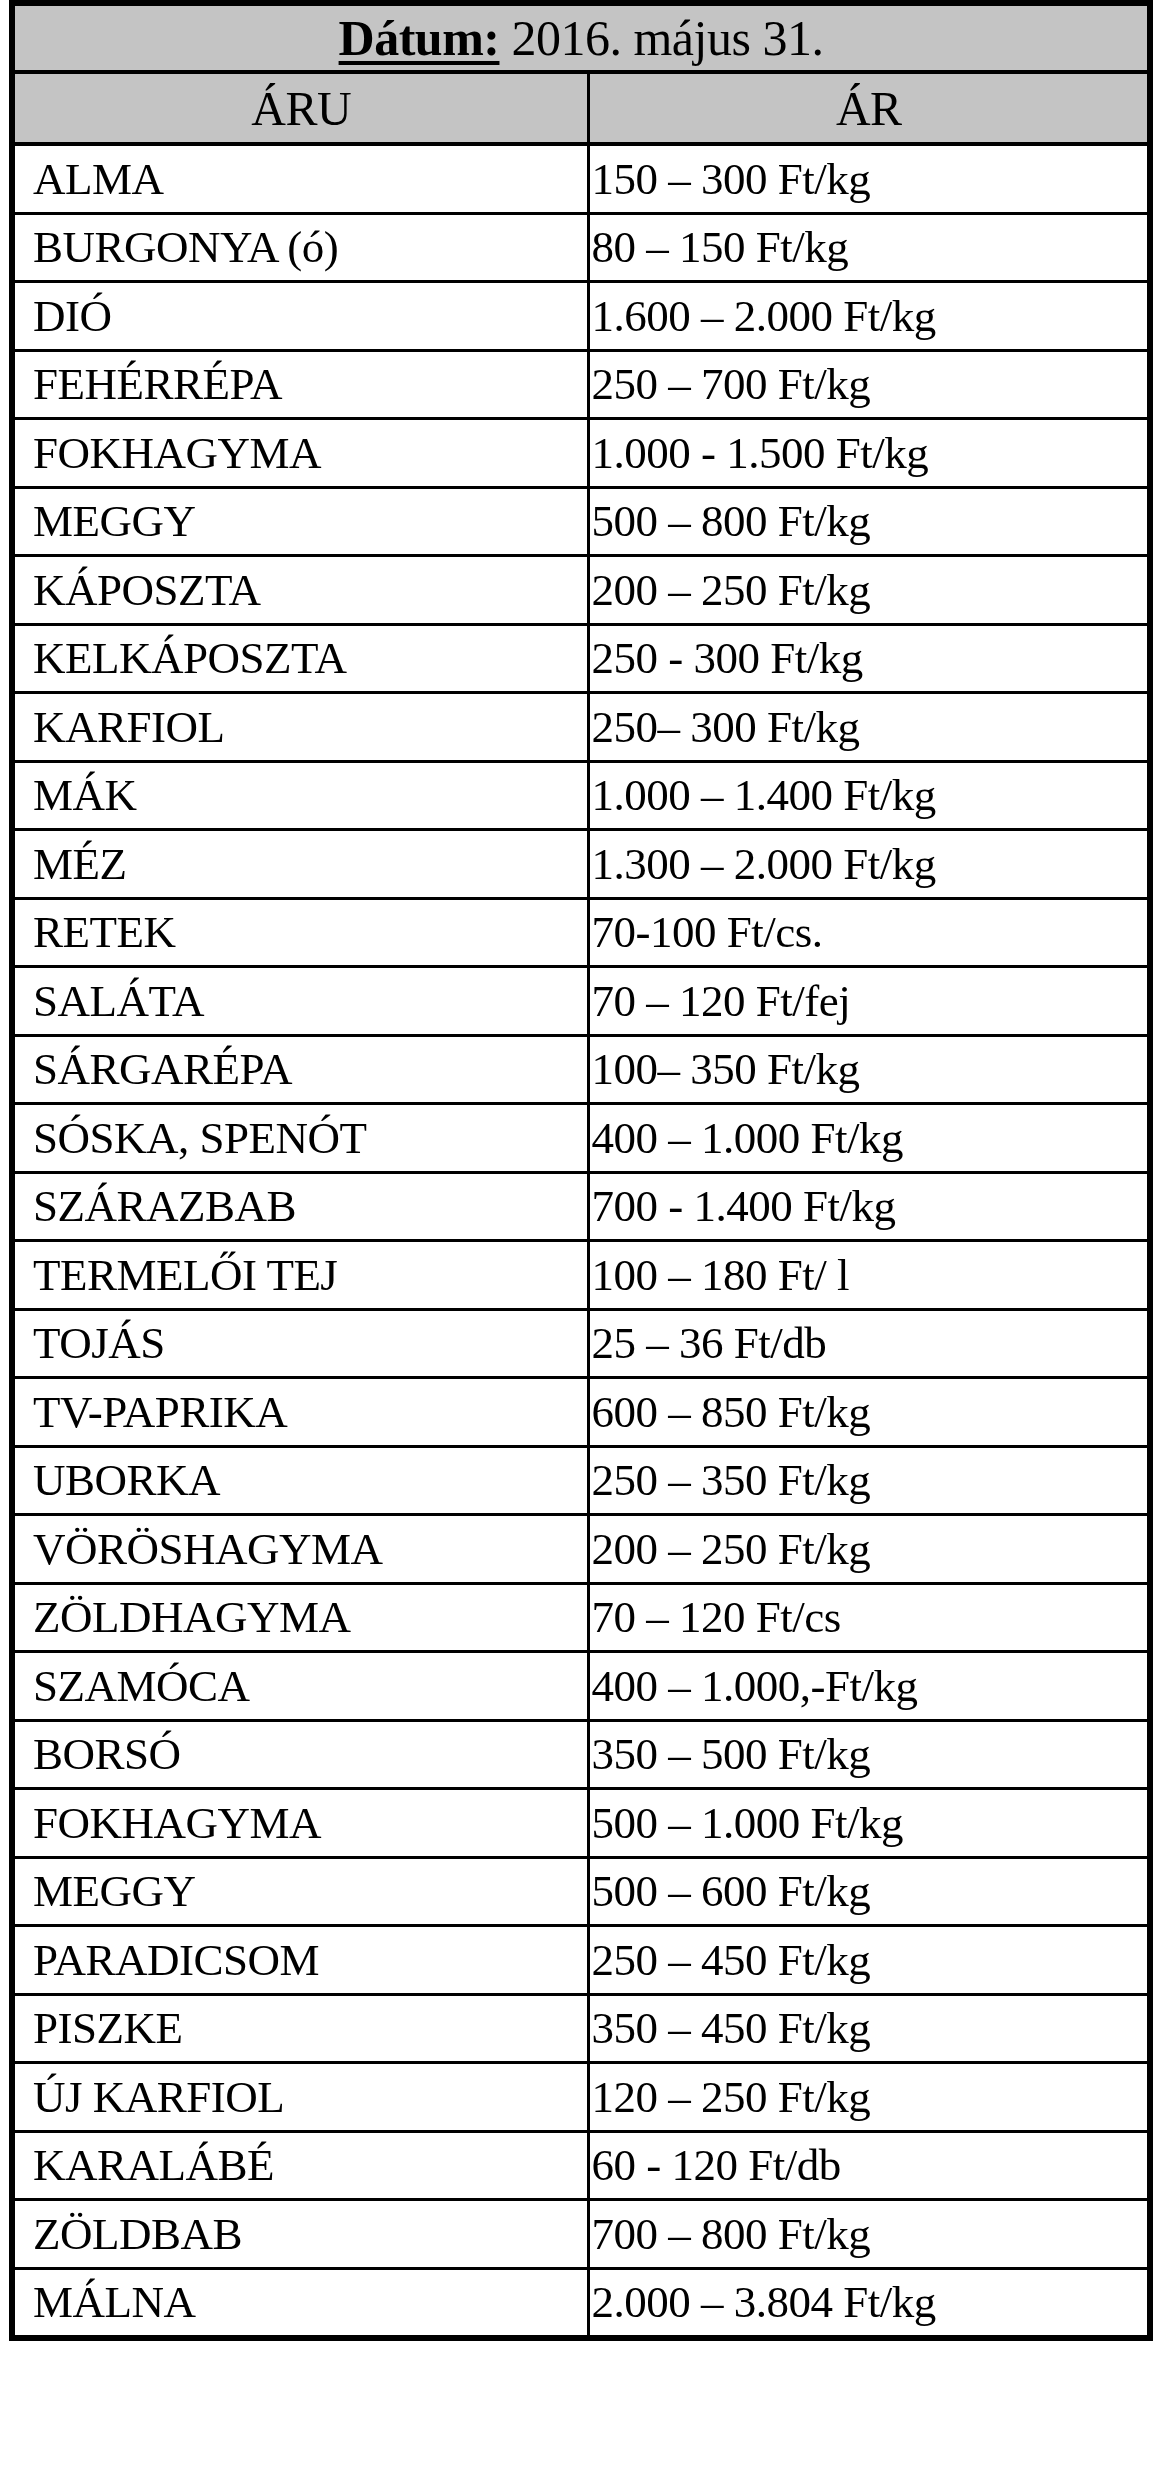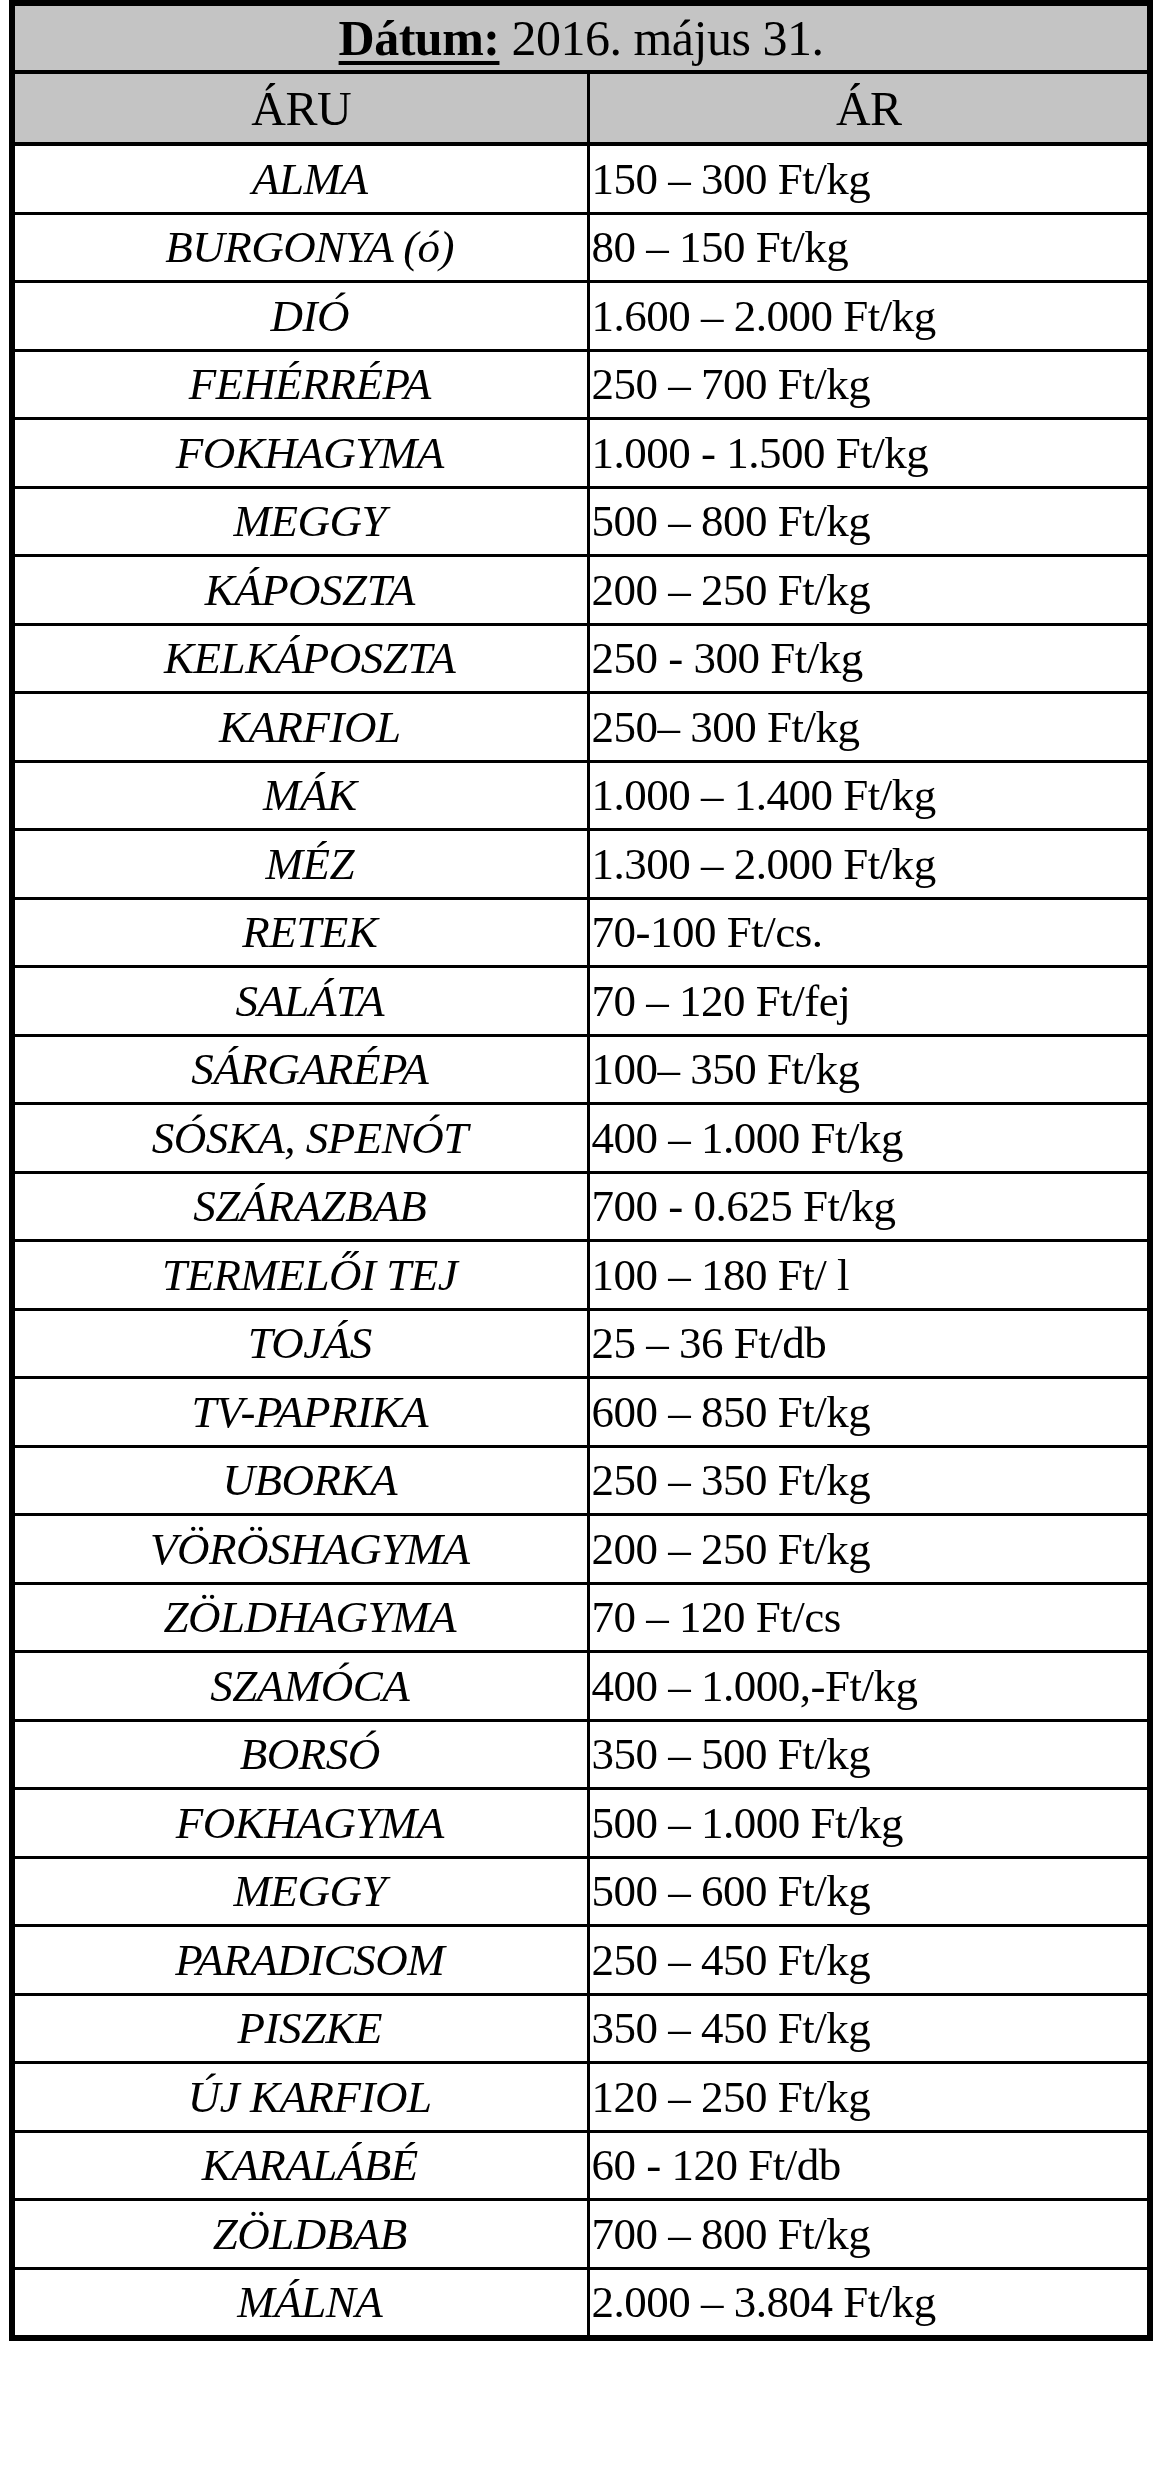--- a/index.html
+++ b/index.html
@@ -52,23 +52,22 @@
   .data-row td{
     height:63.5px;
     background:#ffffff;
     font-size:45px;
     letter-spacing:-0.5px;
     vertical-align:middle;
     overflow:hidden;
     white-space:nowrap;
   }
   .data-row .cell-product{
-    text-align:center;
+    text-align:left;
     padding-left:18px;
-    font-style:italic;
   }
   .data-row .cell-price{
     text-align:left;
     padding-right:80px;
   }
 </style>
 </head>
 <body>
 
 <table class="price-table">
@@ -159,21 +158,21 @@
     <td class="cell-price">100– 350 Ft/kg</td>
   </tr>
 
   <tr class="data-row">
     <td class="cell-product">SÓSKA, SPENÓT</td>
     <td class="cell-price">400 – 1.000 Ft/kg</td>
   </tr>
 
   <tr class="data-row">
     <td class="cell-product">SZÁRAZBAB</td>
-    <td class="cell-price">700 - 0.625 Ft/kg</td>
+    <td class="cell-price">700 - 1.400 Ft/kg</td>
   </tr>
 
   <tr class="data-row">
     <td class="cell-product">TERMELŐI TEJ</td>
     <td class="cell-price">100 – 180 Ft/ l</td>
   </tr>
 
   <tr class="data-row">
     <td class="cell-product">TOJÁS</td>
     <td class="cell-price">25 – 36 Ft/db</td>

